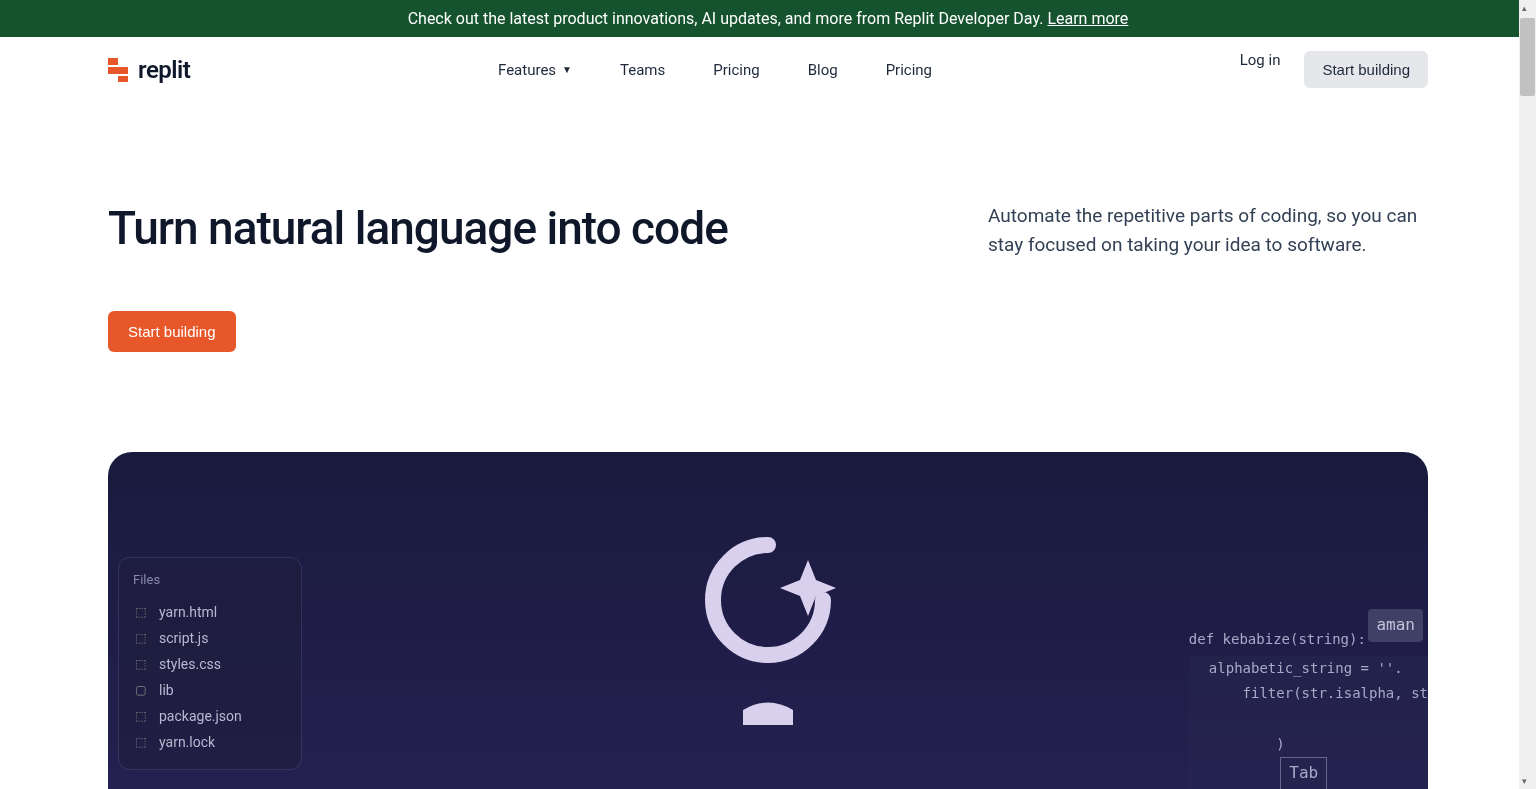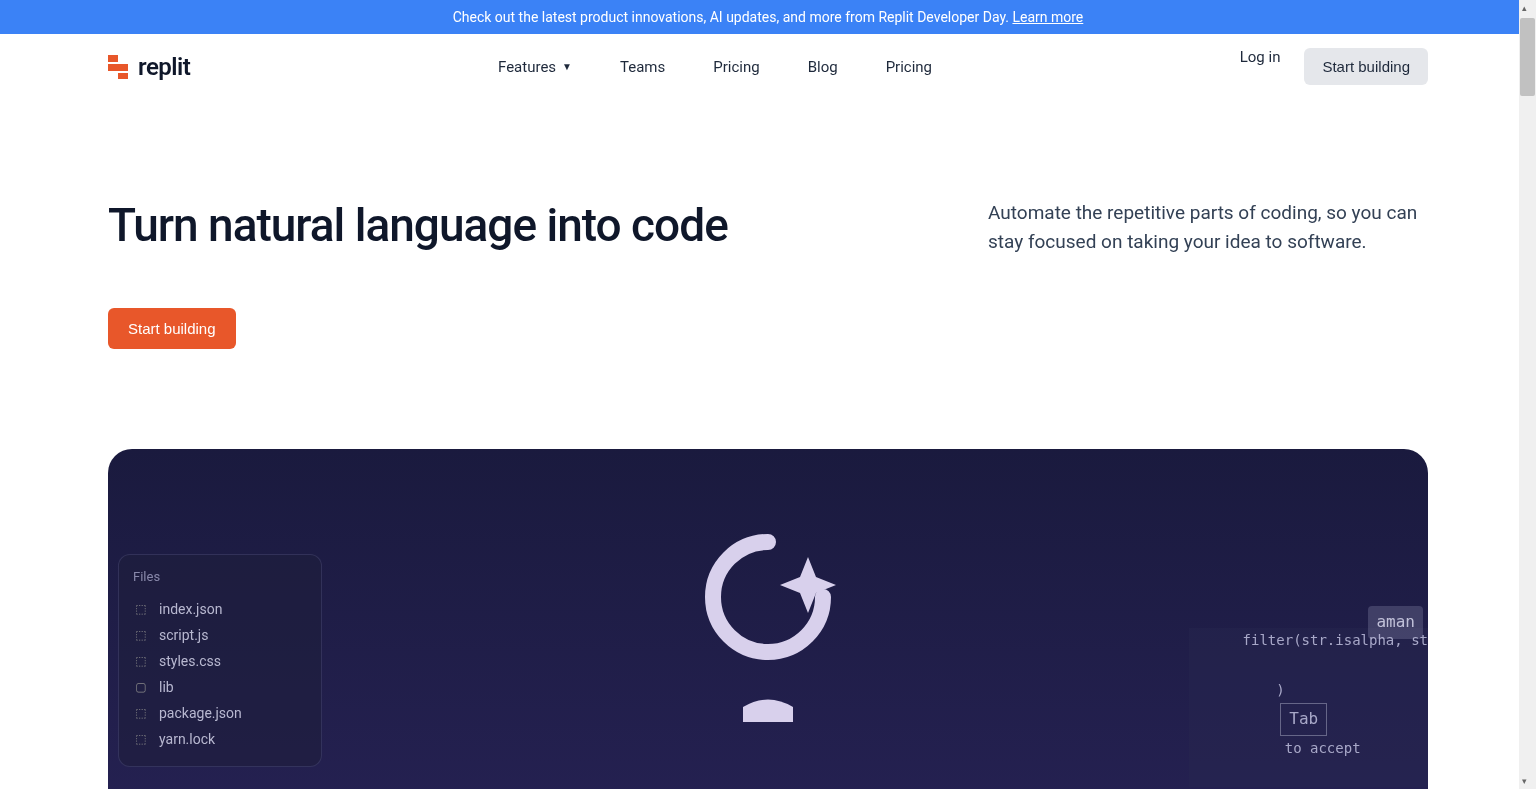--- a/index.html
+++ b/index.html
@@ -8,25 +8,25 @@
       box-sizing: border-box;
     }
     
     body {
       font-family: -apple-system, BlinkMacSystemFont, "Segoe UI", Roboto, Helvetica, Arial, sans-serif;
       background: #ffffff;
       overflow-x: hidden;
     }
     
     .announcement-bar {
-      background: #3b82f6;
+      background: #14532d;
       color: #ffffff;
       text-align: center;
       padding: 9px 0;
-      font-size: 14px;
+      font-size: 16px;
     }
     
     .announcement-bar a {
       color: #ffffff;
       text-decoration: underline;
     }
     
     .header {
       display: flex;
       align-items: center;
@@ -141,21 +141,21 @@
       border-radius: 24px 24px 0 0;
       height: 370px;
       position: relative;
       overflow: hidden;
     }
     
     .files-panel {
       position: absolute;
       left: 10px;
       top: 105px;
-      width: 204px;
+      width: 184px;
       background: rgba(30, 30, 60, 0.6);
       border: 1px solid rgba(100, 100, 150, 0.3);
       border-radius: 12px;
       padding: 14px;
     }
     
     .files-title {
       color: #8888aa;
       font-size: 13px;
       margin-bottom: 12px;
@@ -302,21 +302,21 @@
   <div class="hero-right">
     <p class="hero-subtitle">Automate the repetitive parts of coding, so you can stay focused on taking your idea to software.</p>
   </div>
 </section>
 
 <div class="showcase">
   <div class="files-panel">
     <div class="files-title">Files</div>
     <div class="file-item">
       <span class="file-icon">⬚</span>
-      <span>index.json</span>
+      <span>yarn.html</span>
     </div>
     <div class="file-item">
       <span class="file-icon">⬚</span>
       <span>script.js</span>
     </div>
     <div class="file-item">
       <span class="file-icon">⬚</span>
       <span>styles.css</span>
     </div>
     <div class="file-item">
@@ -336,21 +336,23 @@
   <div class="ai-icon-center">
     <svg width="140" height="200" viewBox="0 0 140 200">
       <path d="M 70 10 A 55 55 0 1 0 125 65" fill="none" stroke="#d8d0ec" stroke-width="16" stroke-linecap="round"></path>
       <path d="M 110 25 L 118 45 L 138 53 L 118 61 L 110 81 L 102 61 L 82 53 L 102 45 Z" fill="#d8d0ec"></path>
       <path d="M 45 175 Q 70 160 95 175 L 95 190 L 45 190 Z" fill="#d8d0ec"></path>
     </svg>
   </div>
 
   <div class="code-panel">
     <span class="code-badge">aman</span>
+    <div class="code-line">def kebabize(string):</div>
     <div class="code-indent">
+      <div class="code-line">alphabetic_string = ''.</div>
       <div class="code-line">    filter(str.isalpha, st</div>
       <div class="code-line">
         <span>)</span>
         <span class="tab-key">Tab</span>
         <span> to accept</span>
       </div>
     </div>
   </div>
 </div>
 

